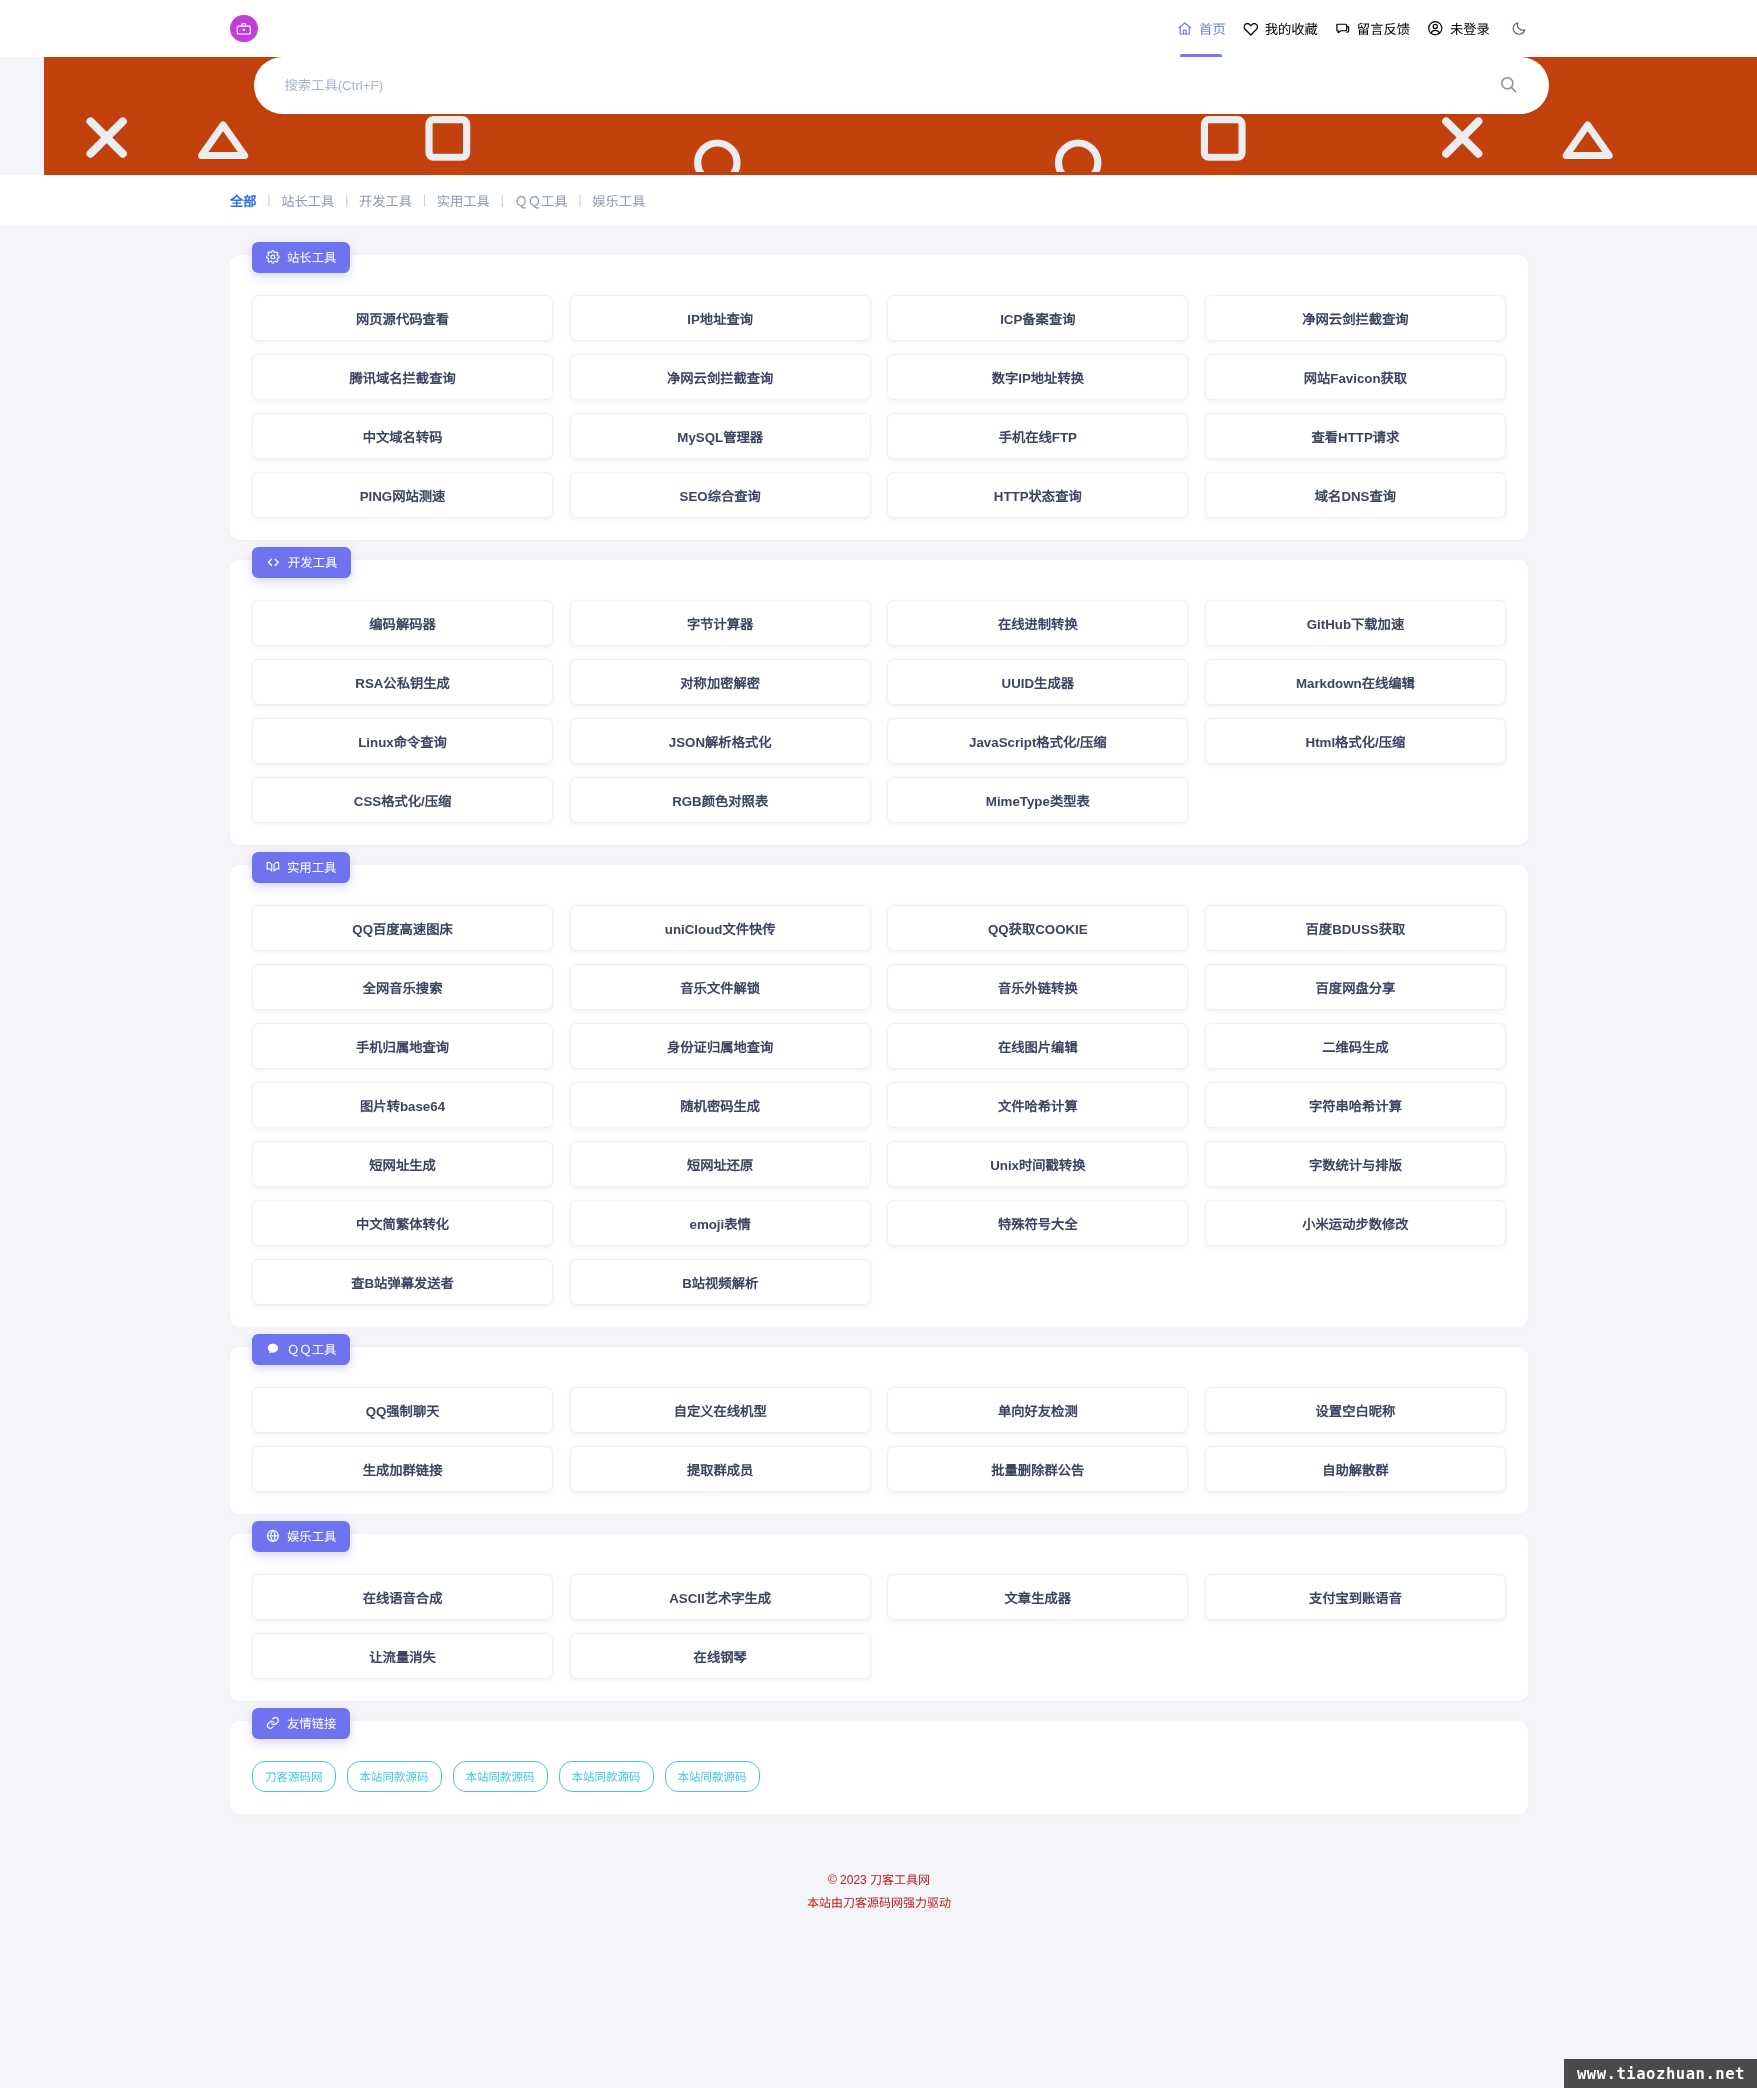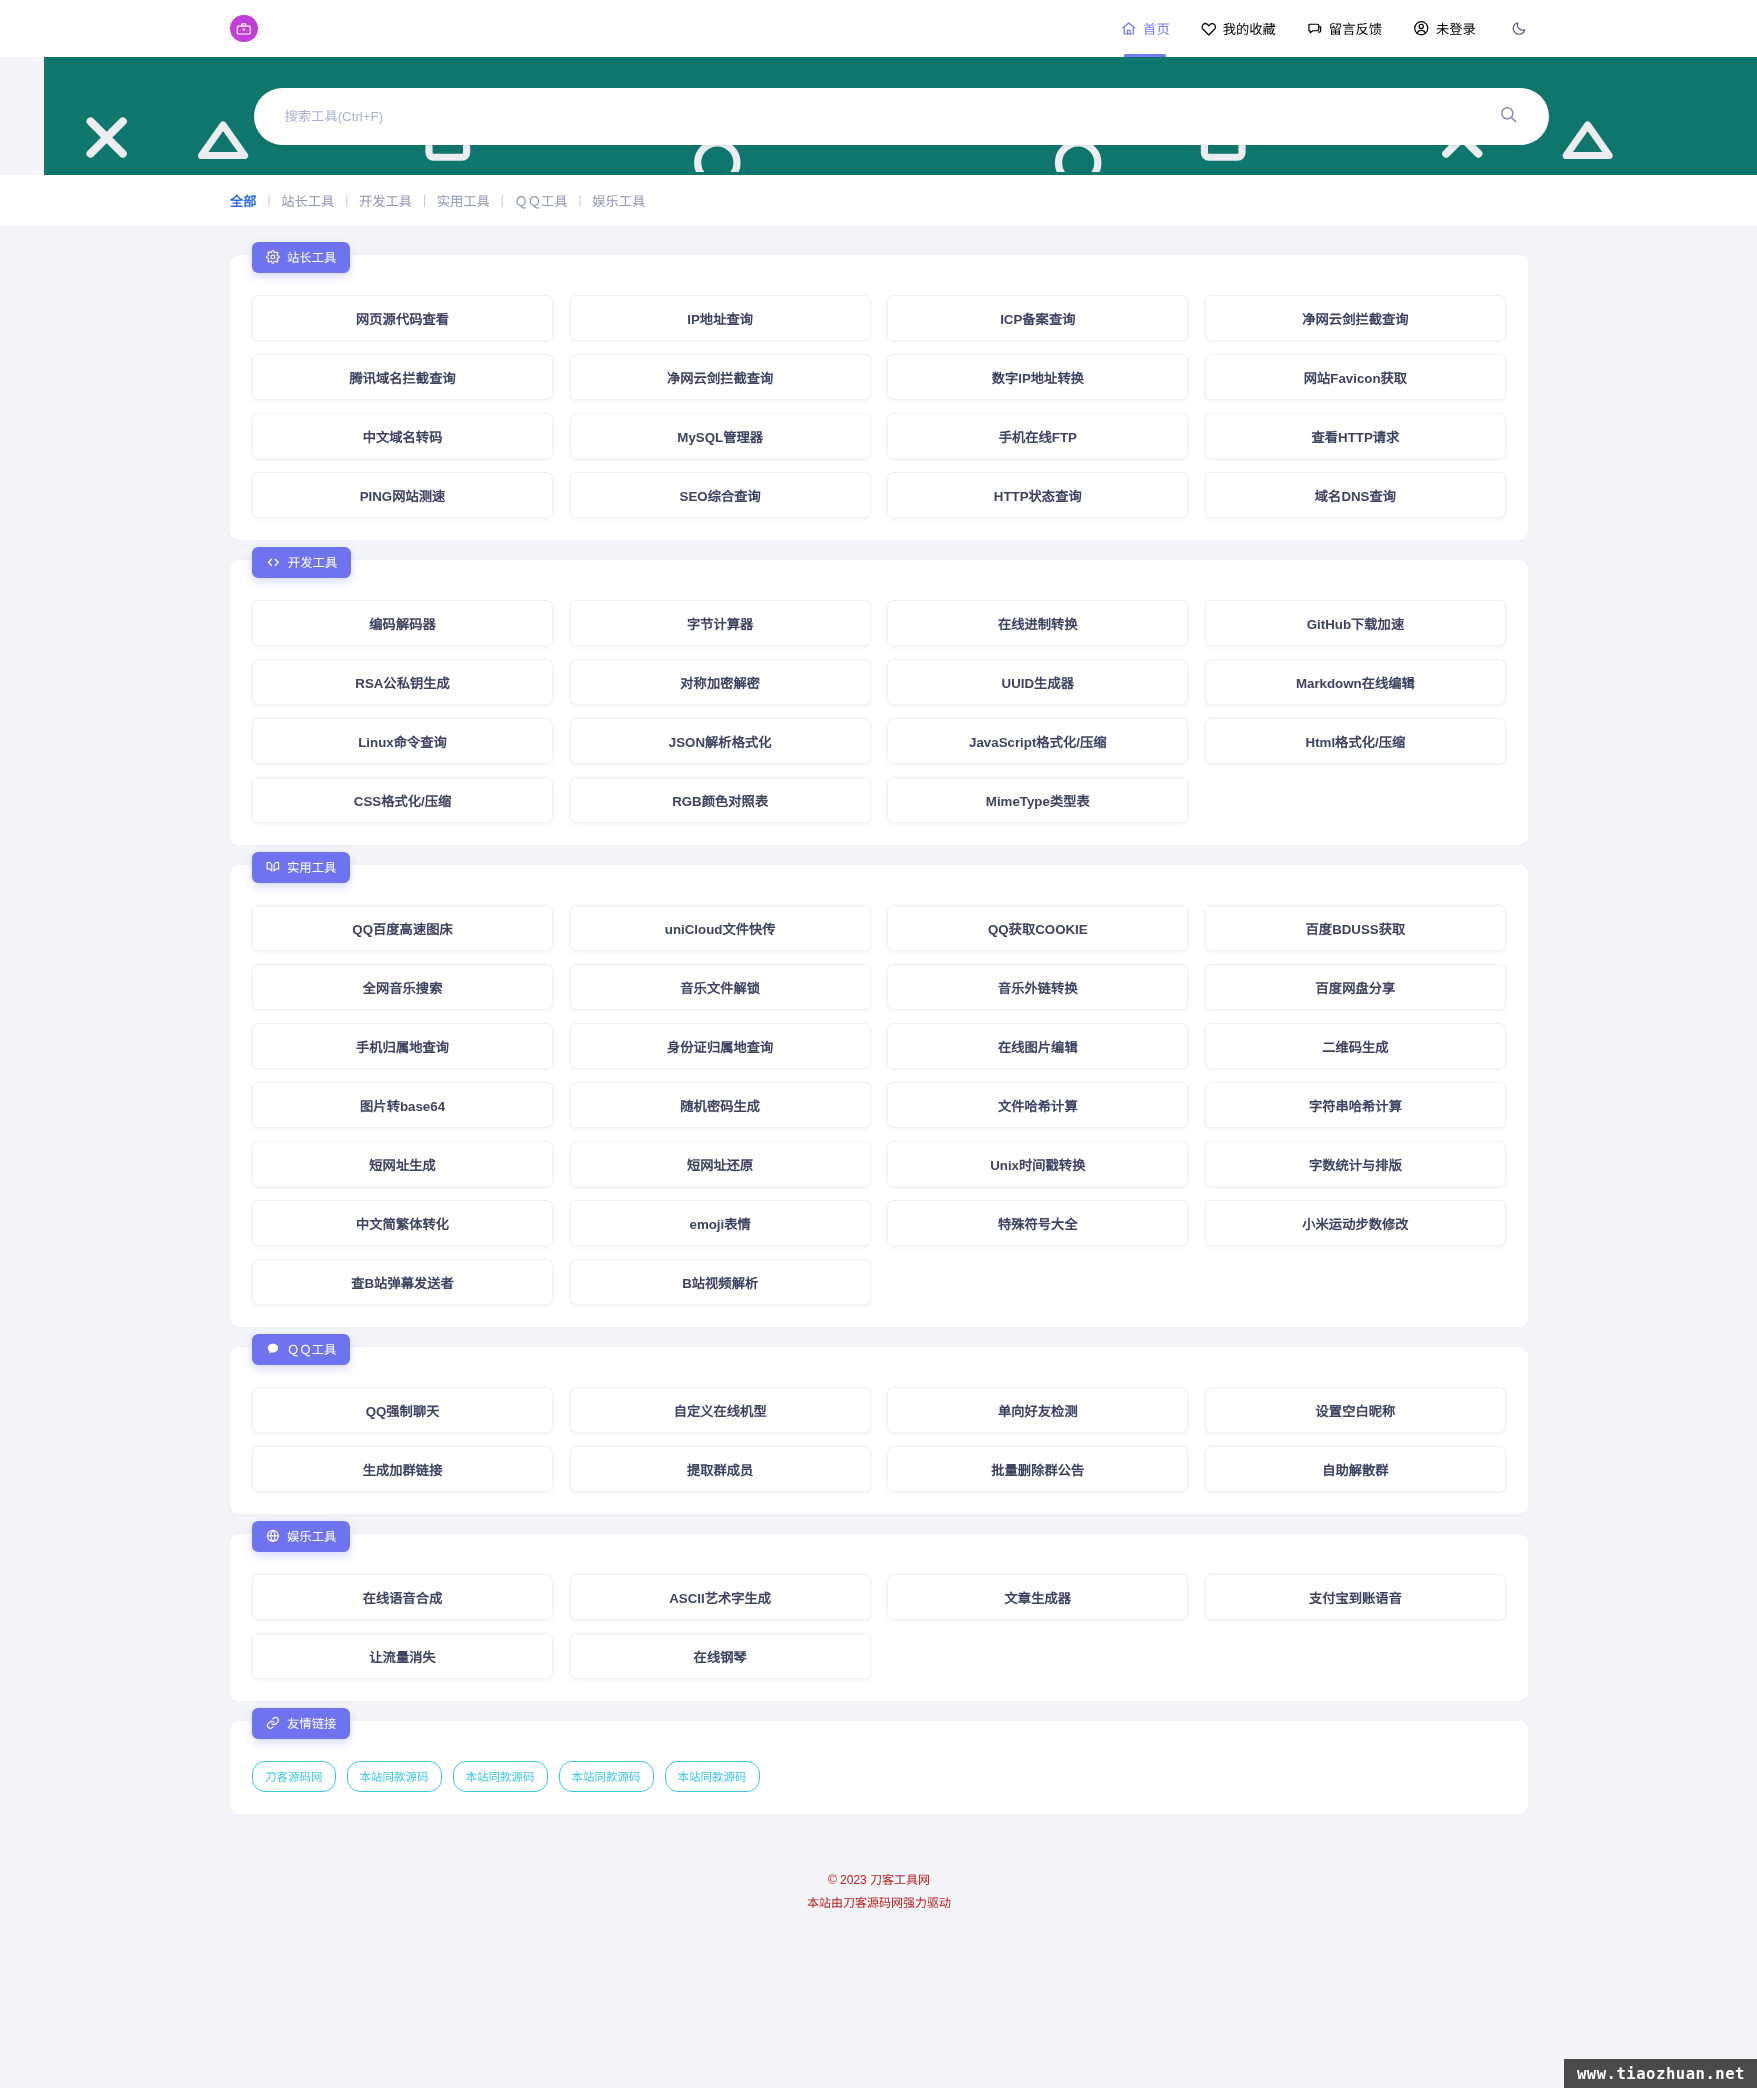--- a/index.html
+++ b/index.html
@@ -29,21 +29,21 @@
   .logo-circle {
     width:27.5px; height:27.5px;
     border-radius:50%;
     background:#c13fd8;
     display:flex; align-items:center; justify-content:center;
   }
   .nav {
     margin-left:auto;
     margin-right:231px;
     display:flex;
-    gap:31px;
+    gap:17px;
     height:57px;
   }
   .nav-item {
     display:flex;
     align-items:center;
     gap:6.4px;
     font-size:13.3px;
     color:#000000;
     height:57px;
     position:relative;
@@ -58,25 +58,25 @@
     width:42px; height:2.8px;
     background:#6f7bf7;
     border-radius:1.8px 1.8px 0 0;
   }
   .nav-item svg { display:block; }
   .nav-icon-only { margin-left:3.7px; cursor:pointer; display:flex; align-items:center; }
 
   
   .hero {
     height:118px;
-    background:#0f766e;
+    background:#c2410c;
     position:relative;
     overflow:hidden;
     display:flex;
-    align-items:center;
+    align-items:flex-start;
     justify-content:center;
     margin-left:44px;
   }
   .hero-deco { position:absolute; inset:0; pointer-events:none; }
   .search-box {
     position:relative;
     width:1295px;
     height:57px;
     background:#fff;
     border-radius:31px;

